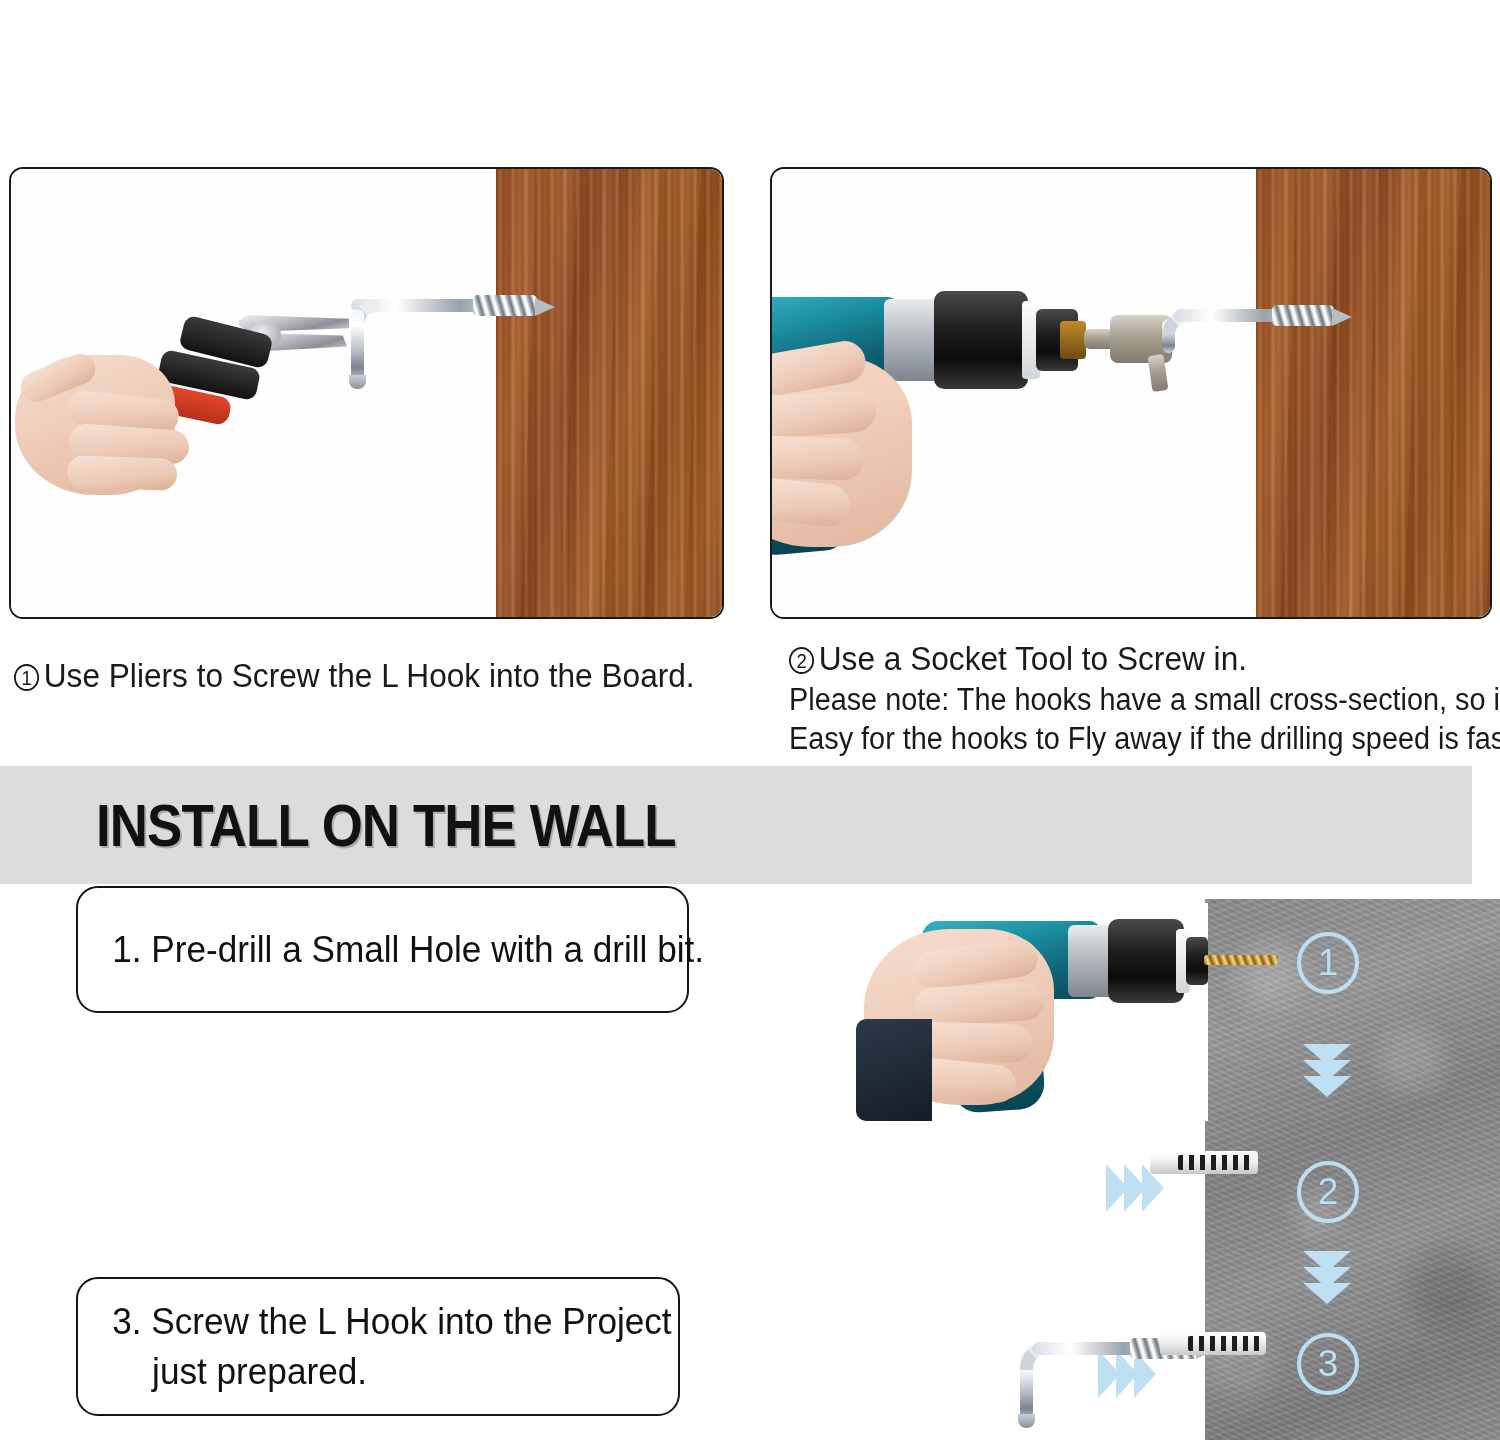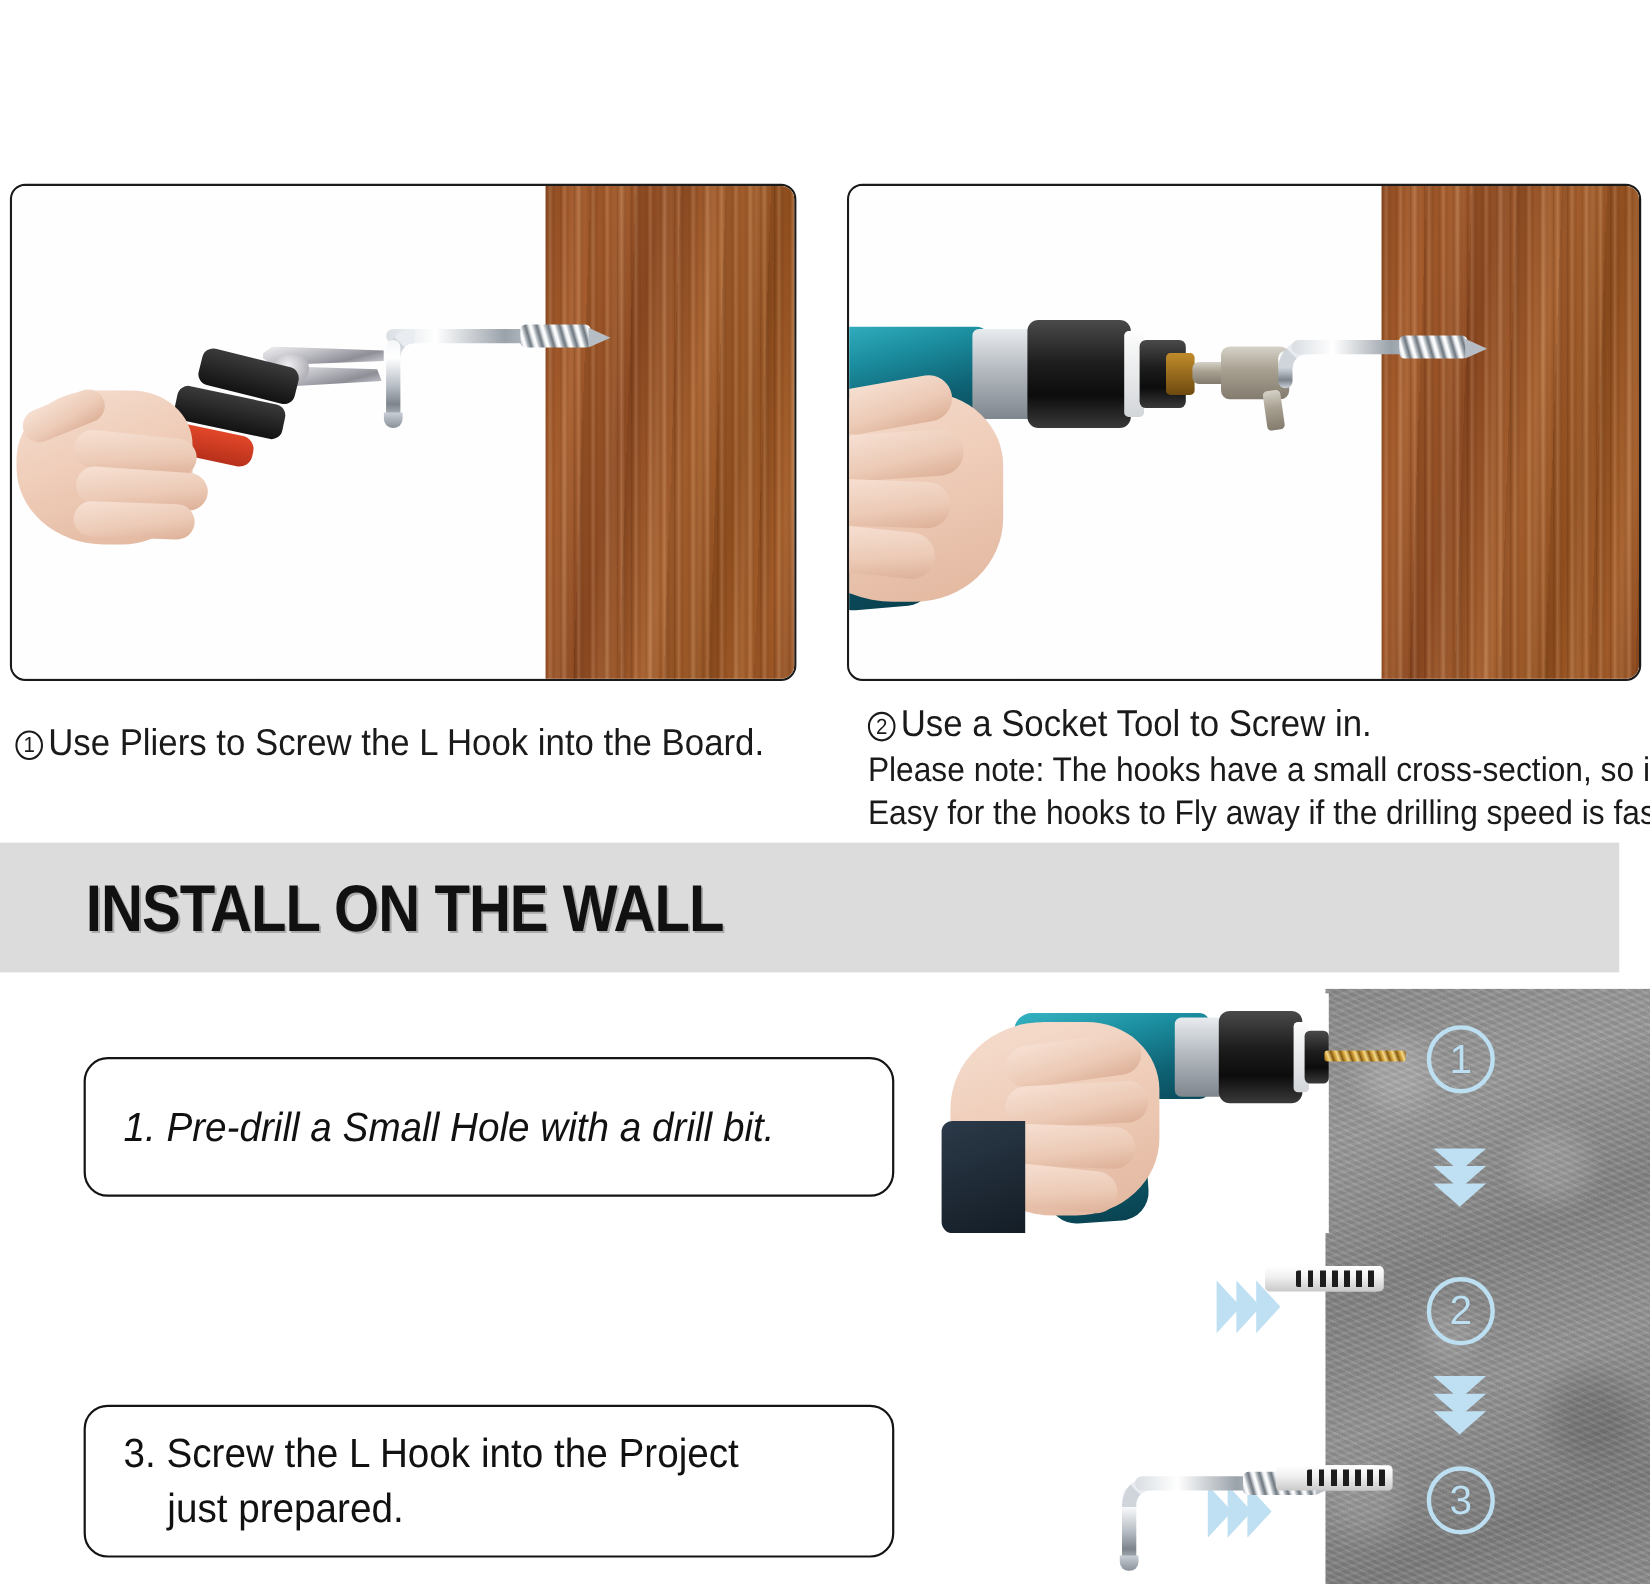--- a/index.html
+++ b/index.html
@@ -22,21 +22,21 @@
     font-weight: 700;
     color: #111111;
     letter-spacing: -1px;
     transform: scaleX(0.88);
     transform-origin: left center;
     text-shadow: 2px 2px 0 rgba(130,130,130,0.55);
     white-space: nowrap;
   }
   #band-wood { left:0; top:0; width:1472px; height:128px; }
   #band-wood .band-title { margin-left:78px; font-size:62px; }
-  #band-wall { left:0; top:766px; width:1472px; height:118px; }
+  #band-wall { left:0; top:766px; width:1472px; height:118px;padding-left:18px; }
   #band-wall .band-title { margin-left:78px; font-size:60px; }
 
   
   .photo-panel {
     position: absolute;
     border: 2px solid #1a1a1a;
     border-radius: 14px;
     overflow: hidden;
     background: #ffffff;
   }
@@ -192,23 +192,23 @@
   .step-text {
     color:#111111;
     font-size:37px;
     line-height:1.33;
     padding-left:36px;
     transform: scaleX(0.95);
     transform-origin:left center;
     white-space:nowrap;
   }
   .step-text .indent { padding-left:42px; display:block; }
-  #step-1 { left:76px; top:961px; width:737px; height:127px;font-style:italic; }
+  #step-1 { left:76px; top:886px; width:613px; height:127px; }
   #step-2 { left:76px; top:1104px; width:737px; height:139px; }
-  #step-3 { left:76px; top:1277px; width:737px; height:139px; }
+  #step-3 { left:76px; top:1277px; width:604px; height:139px; }
 
   
   #wall-panel {
     position:absolute; left:1205px; top:899px; width:295px; height:541px;
     background:
       radial-gradient(circle at 22% 14%, rgba(255,255,255,0.16) 0 3%, rgba(0,0,0,0) 9%),
       radial-gradient(circle at 70% 30%, rgba(255,255,255,0.13) 0 4%, rgba(0,0,0,0) 11%),
       radial-gradient(circle at 38% 58%, rgba(255,255,255,0.12) 0 3%, rgba(0,0,0,0) 10%),
       radial-gradient(circle at 82% 72%, rgba(0,0,0,0.12) 0 4%, rgba(0,0,0,0) 12%),
       radial-gradient(circle at 12% 86%, rgba(255,255,255,0.10) 0 3%, rgba(0,0,0,0) 9%),

